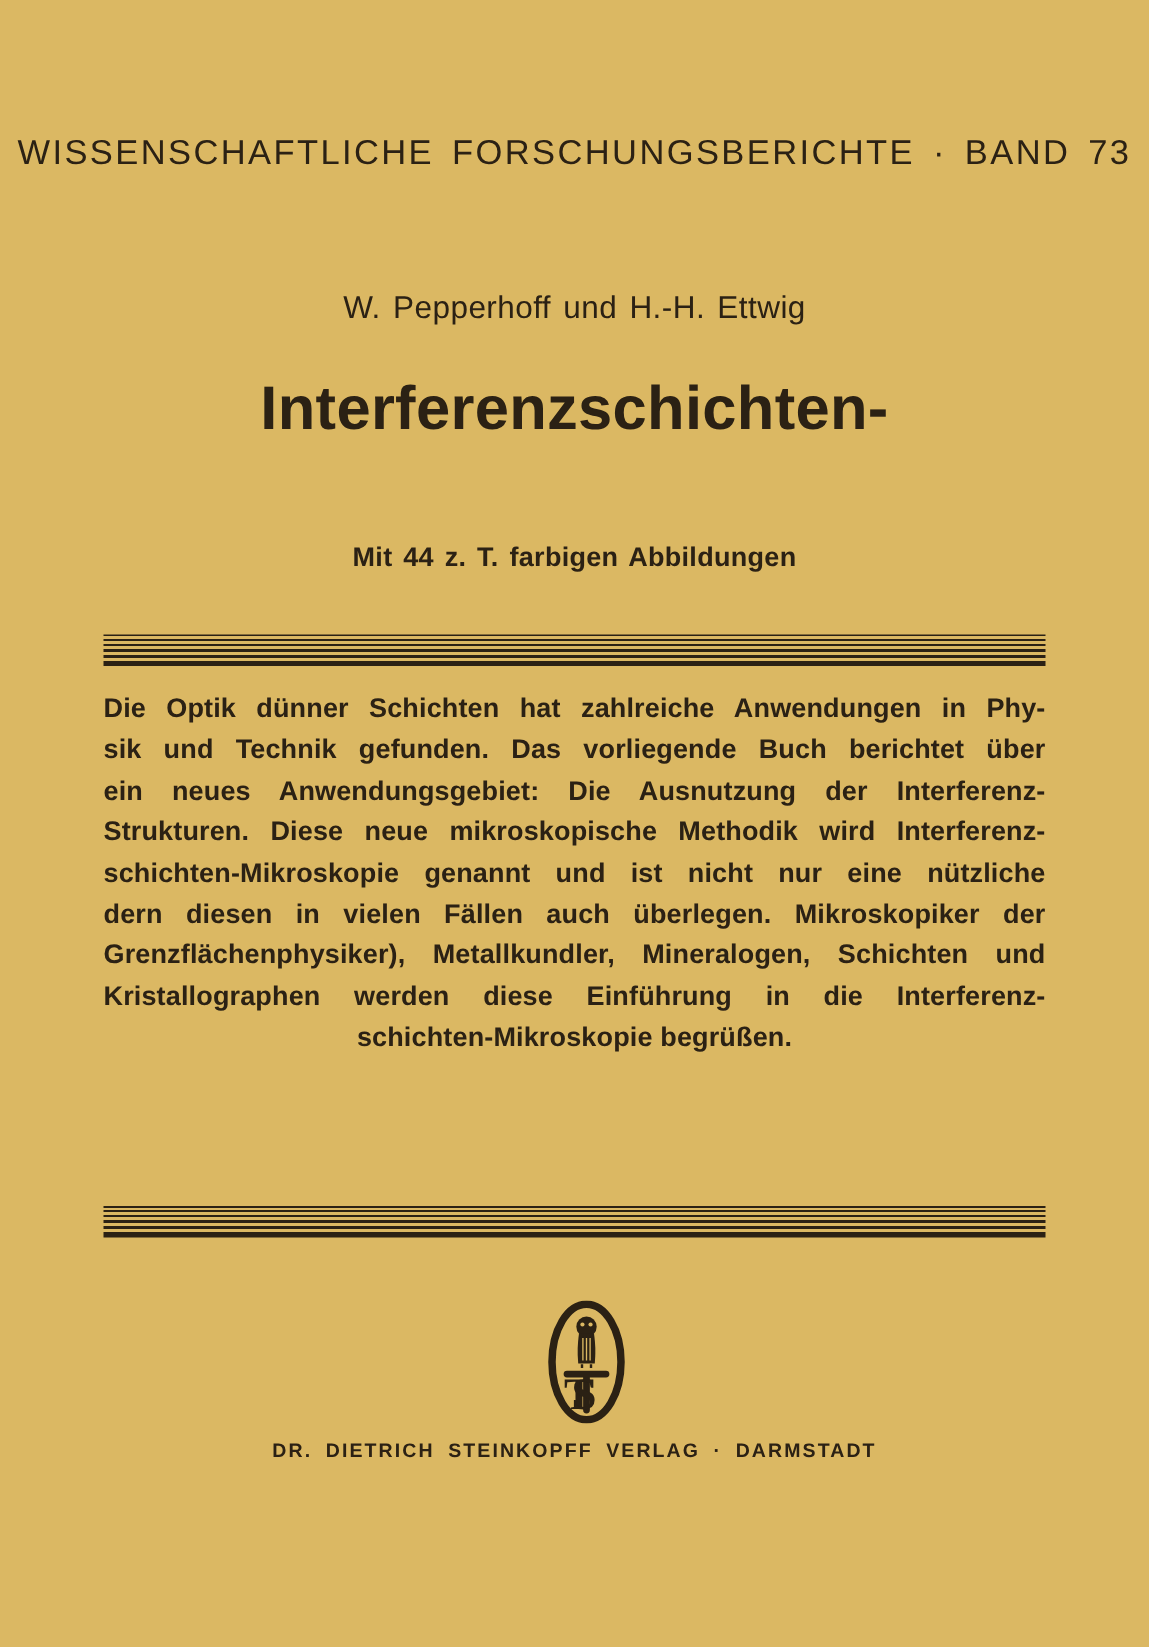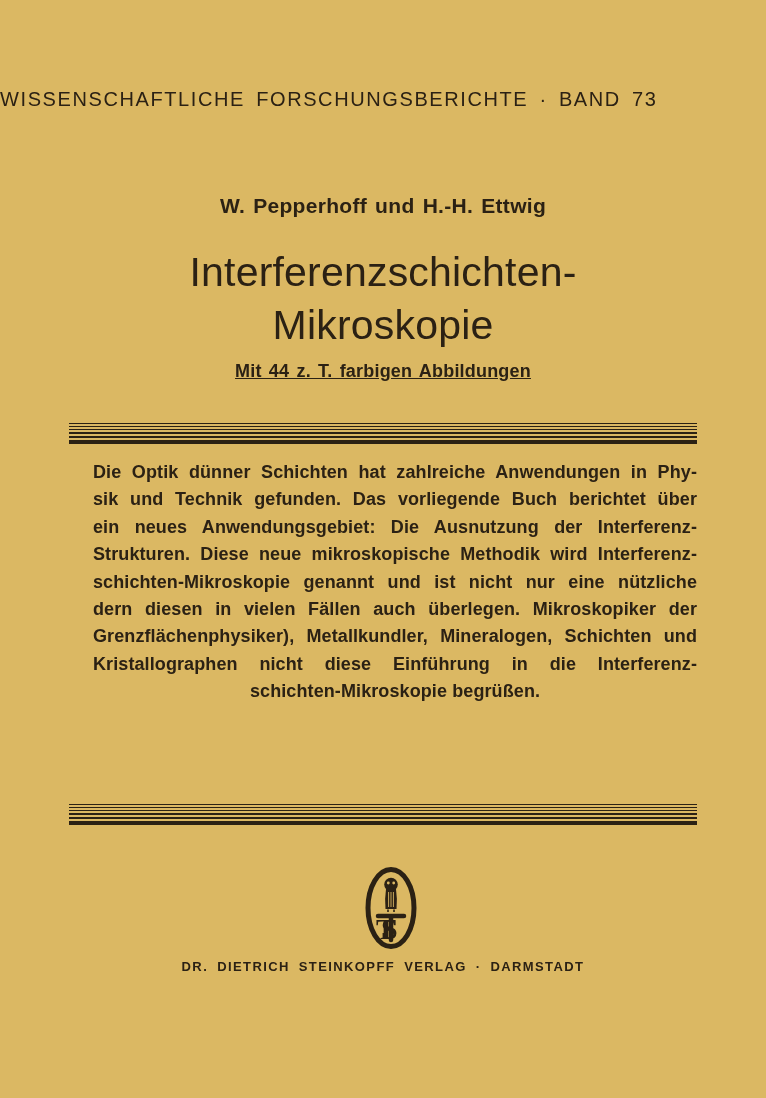--- a/index.html
+++ b/index.html
@@ -15,61 +15,60 @@
     background: #dbb863;
     color: #2b2114;
     font-family: "Liberation Sans", sans-serif;
     overflow: hidden;
   }
   .series-header {
     position: absolute;
     top: 88px;
     left: 0;
     width: 100%;
-    text-align: left;
-    font-size: 20px;
+    text-align: center;
+    font-size: 23px;
     font-weight: normal;
     letter-spacing: 1.6px;
     word-spacing: 4px;
     white-space: nowrap;
   }
   .authors {
     position: absolute;
     top: 194px;
     left: 0;
     width: 100%;
     text-align: center;
     font-size: 21px;
-    font-weight: bold;
+    font-weight: normal;
     letter-spacing: 0.3px;
     word-spacing: 2px;
   }
   .book-title {
     position: absolute;
     top: 246px;
     left: 0;
     width: 100%;
     text-align: center;
     font-size: 41px;
     line-height: 53px;
-    font-weight: normal;
+    font-weight: bold;
     letter-spacing: 0.2px;
     margin: 0;
   }
   .subtitle {
     position: absolute;
     top: 361px;
     left: 0;
     width: 100%;
     text-align: center;
     font-size: 18px;
     font-weight: bold;
     letter-spacing: 0.2px;
     word-spacing: 2px;
-    text-decoration: underline;
   }
   .rule {
     position: absolute;
     left: 69px;
     width: 628px;
     height: 21px;
     background: linear-gradient(
       to bottom,
       #2b2114 0px, #2b2114 1px, transparent 1px, transparent 3px,
       #2b2114 3px, #2b2114 4px, transparent 4px, transparent 6px,
@@ -90,21 +89,20 @@
     font-weight: bold;
     letter-spacing: 0.1px;
   }
   .blurb-line {
     height: 27.4px;
     line-height: 27.4px;
     text-align: justify;
     text-align-last: justify;
     white-space: nowrap;
     overflow: visible;
-    margin-left: 24px;
   }
   .blurb-line.centered {
     text-align: right;
     text-align-last: center;
   }
   .logo-wrap {
     position: absolute;
     top: 867px;
     left: 365px;
     width: 52px;
@@ -127,36 +125,35 @@
 <body>
 
 <div class="cover">
 
   <div class="series-header">WISSENSCHAFTLICHE FORSCHUNGSBERICHTE · BAND 73</div>
 
   <div class="authors">W. Pepperhoff und H.-H. Ettwig</div>
 
   <h1 class="book-title">
     <span>Interferenzschichten-</span><br>
-    <span>Mikroskopie</span>
   </h1>
 
   <div class="subtitle">Mit 44 z. T. farbigen Abbildungen</div>
 
   <div class="rule rule-top"></div>
 
   <div class="blurb">
     <div class="blurb-line">Die Optik dünner Schichten hat zahlreiche Anwendungen in Phy-</div>
     <div class="blurb-line">sik und Technik gefunden. Das vorliegende Buch berichtet über</div>
     <div class="blurb-line">ein neues Anwendungsgebiet: Die Ausnutzung der Interferenz-</div>
     <div class="blurb-line">Strukturen. Diese neue mikroskopische Methodik wird Interferenz-</div>
     <div class="blurb-line">schichten-Mikroskopie genannt und ist nicht nur eine nützliche</div>
     <div class="blurb-line">dern diesen in vielen Fällen auch überlegen. Mikroskopiker der</div>
     <div class="blurb-line">Grenzflächenphysiker), Metallkundler, Mineralogen, Schichten und</div>
-    <div class="blurb-line">Kristallographen nicht diese Einführung in die Interferenz-</div>
+    <div class="blurb-line">Kristallographen werden diese Einführung in die Interferenz-</div>
     <div class="blurb-line centered">schichten-Mikroskopie begrüßen.</div>
   </div>
 
   <div class="rule rule-bottom"></div>
 
   <div class="logo-wrap">
     <svg width="52" height="82" viewBox="0 0 52 82">
 
       <ellipse cx="26" cy="41" rx="23" ry="38.5" fill="none" stroke="#2b2114" stroke-width="5"></ellipse>
 

